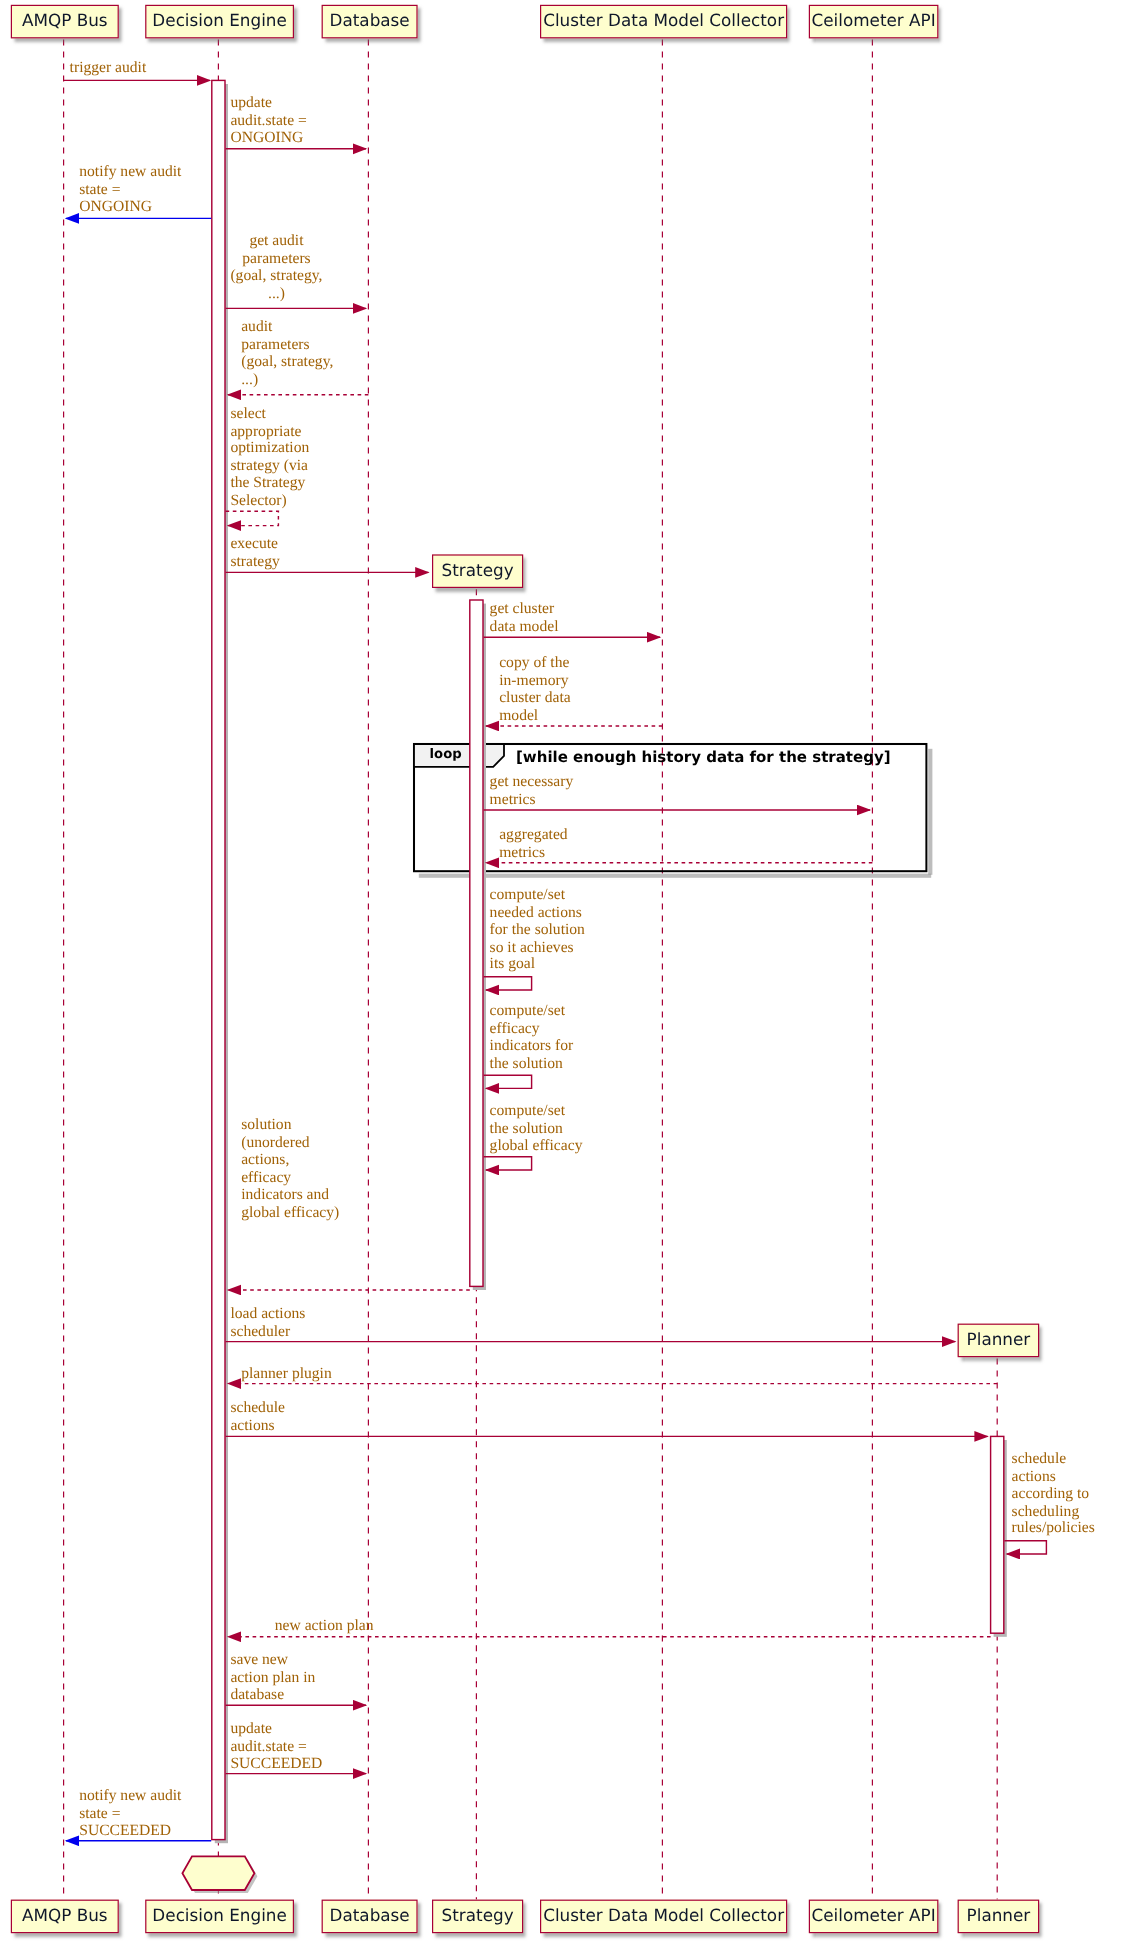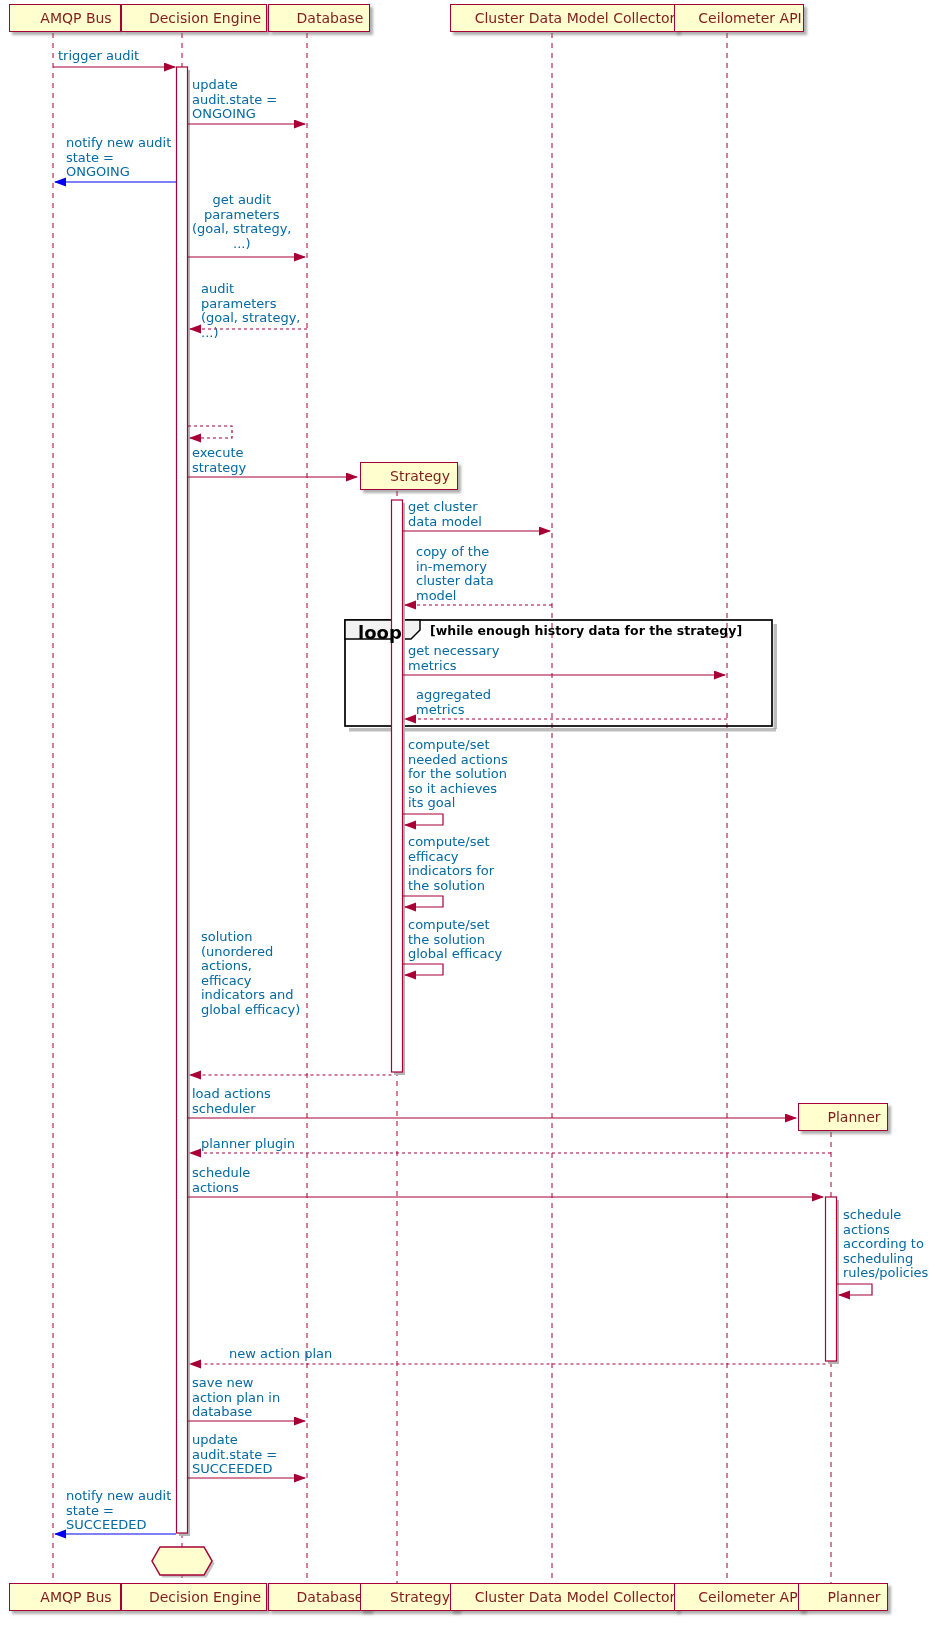--- a/index.html
+++ b/index.html
@@ -2,22 +2,22 @@
 <html><head>
 <meta charset="utf-8">
 <style>
   html,body{margin:0;padding:0;background:#ffffff;}
   #stage{position:relative;width:938px;height:1626px;background:#ffffff;overflow:hidden;
          font-family:"DejaVu Sans", sans-serif;}
   #artwork{position:absolute;left:0;top:0;width:938px;height:1626px;}
   .pbox{position:absolute;height:26px;background:#fefece;border:1.5px solid #a80036;
         box-shadow:2.5px 3px 2.5px rgba(110,110,110,.55);
         display:flex;align-items:center;justify-content:center;
-        font-size:14px;color:#7f1d1d;box-sizing:content-box;padding-left:22px;}
-  .msg{position:absolute;font-size:13px;line-height:14.6px;white-space:pre-line;color:#0369a1;}
+        font-size:14px;color:#0f172a;box-sizing:content-box;}
+  .msg{position:absolute;font-size:13px;line-height:14.6px;white-space:pre-line;color:#a16207;font-family:Liberation Serif, serif;}
   .frame-label{position:absolute;font-weight:bold;color:#000;}
   .hexlabel{position:absolute;left:152px;top:1547px;width:60px;height:28px;
             display:flex;align-items:center;justify-content:center;font-size:13px;color:#000;margin-top:40px;}
 </style>
 </head>
 <body>
 
 <div id="stage">
 
   <svg id="artwork" viewBox="0 0 938 1626">
@@ -101,24 +101,30 @@
   <div class="msg" style="left:192px;top:78px;">update
 audit.state =
 ONGOING</div>
   <div class="msg" style="left:66px;top:136px;">notify new audit
 state =
 ONGOING</div>
   <div class="msg" style="left:192px;top:193px;text-align:center;">get audit
 parameters
 (goal, strategy,
 ...)</div>
-  <div class="msg" style="left:201px;top:265px;margin-top:17px;">audit
+  <div class="msg" style="left:201px;top:265px;">audit
 parameters
 (goal, strategy,
 ...)</div>
+  <div class="msg" style="left:192px;top:337px;">select
+appropriate
+optimization
+strategy (via
+the Strategy
+Selector)</div>
   <div class="msg" style="left:192px;top:446px;">execute
 strategy</div>
   <div class="msg" style="left:408px;top:500px;">get cluster
 data model</div>
   <div class="msg" style="left:416px;top:545px;">copy of the
 in-memory
 cluster data
 model</div>
   <div class="msg" style="left:408px;top:644px;">get necessary
 metrics</div>
@@ -156,21 +162,21 @@
   <div class="msg" style="left:192px;top:1376px;">save new
 action plan in
 database</div>
   <div class="msg" style="left:192px;top:1433px;">update
 audit.state =
 SUCCEEDED</div>
   <div class="msg" style="left:66px;top:1489px;">notify new audit
 state =
 SUCCEEDED</div>
 
-  <div class="frame-label" style="left:358px;top:622px;font-size:18px;">loop</div>
+  <div class="frame-label" style="left:358px;top:622px;font-size:11px;">loop</div>
   <div class="frame-label" style="left:430px;top:623px;font-size:12.5px;">[while enough history data for the strategy]</div>
 
   <div class="hexlabel">Idle</div>
 
   <div class="pbox" style="left:9px;top:1583px;width:88px;">AMQP Bus</div>
   <div class="pbox" style="left:121px;top:1583px;width:122px;">Decision Engine</div>
   <div class="pbox" style="left:268px;top:1583px;width:78px;">Database</div>
   <div class="pbox" style="left:360px;top:1583px;width:74px;">Strategy</div>
   <div class="pbox" style="left:450px;top:1583px;width:204px;">Cluster Data Model Collector</div>
   <div class="pbox" style="left:674px;top:1583px;width:106px;">Ceilometer API</div>

